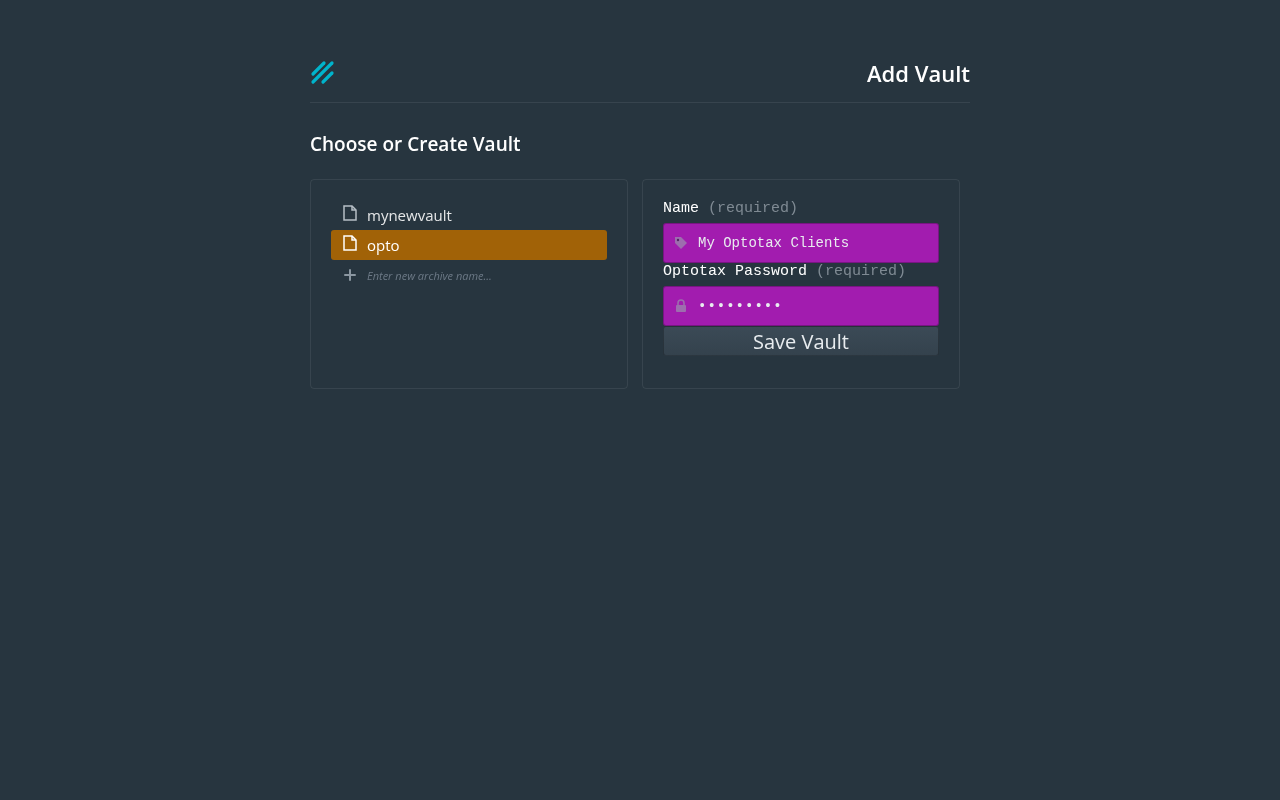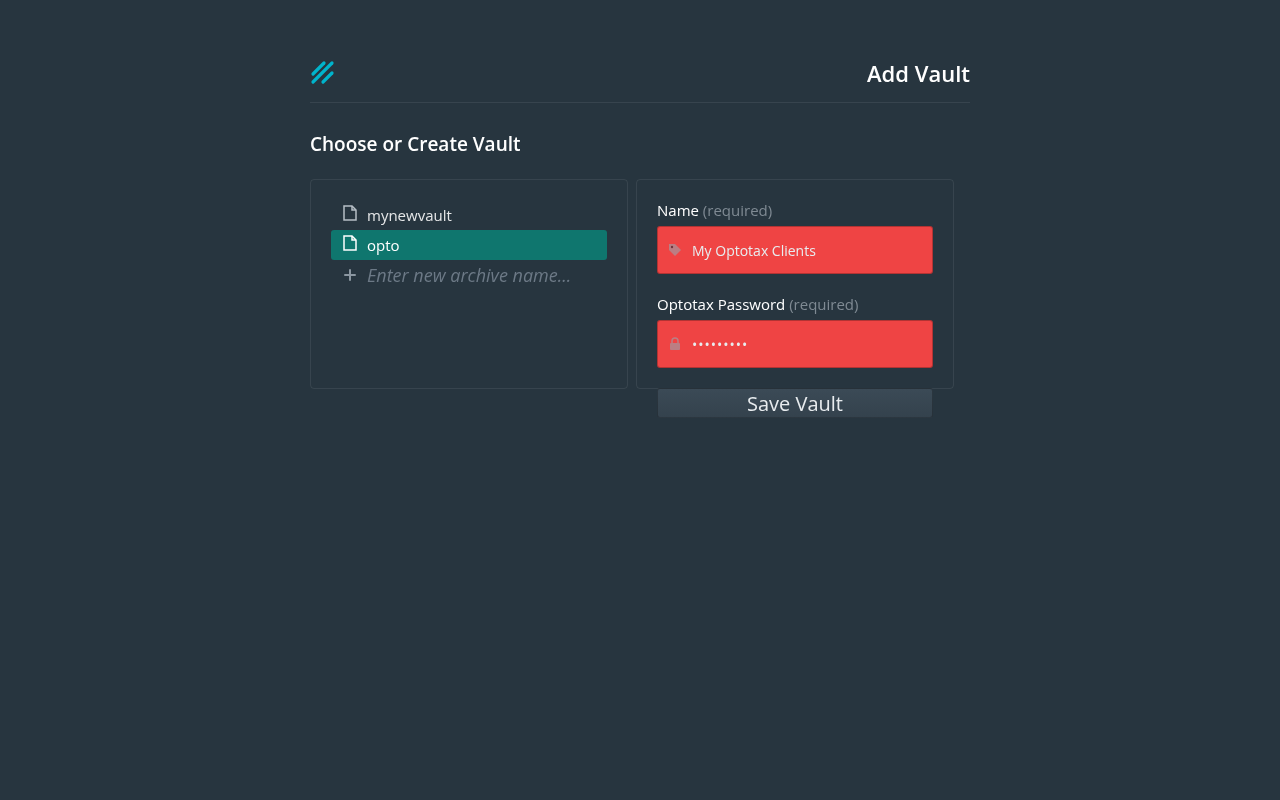--- a/index.html
+++ b/index.html
@@ -42,21 +42,21 @@
     }
     .section-title {
       font-size: 19px;
       font-weight: 600;
       margin-top: 28px;
       margin-bottom: 22px;
       color: #ffffff;
     }
     .panels {
       display: flex;
-      gap: 8px;
+      gap: 14px;
     }
     .panel {
       border: 1px solid rgba(255,255,255,0.08);
       border-radius: 4px;
       padding: 20px;
     }
     .panel-left {
       width: 318px;
       height: 210px;
     }
@@ -74,21 +74,21 @@
       height: 30px;
       padding: 0 12px;
       border-radius: 3px;
       font-size: 15px;
       cursor: pointer;
     }
     .vault-item .file-svg {
       stroke: #b6bfc6;
     }
     .vault-item.selected {
-      background-color: #0f766e;
+      background-color: #a16207;
     }
     .vault-item.selected .file-svg {
       stroke: #ffffff;
     }
     .vault-item .label {
       color: rgba(255,255,255,0.88);
     }
     .vault-item.selected .label {
       color: #ffffff;
     }
@@ -103,49 +103,50 @@
       width: 14px;
       display: flex;
       justify-content: center;
     }
     .vault-new input {
       flex: 1;
       background: transparent;
       border: none;
       outline: none;
       color: #ffffff;
-      font-size: 18px;
+      font-size: 11px;
       font-style: italic;
       font-family: inherit;
     }
     .vault-new input::placeholder {
       color: #6c7986;
       font-style: italic;
     }
     .form-group {
-      margin-bottom: 20px;
+      margin-bottom: 0;
+      font-family: Liberation Mono, monospace;
     }
     .form-label {
       display: block;
       font-size: 15px;
       color: #ffffff;
       margin-bottom: 6px;
     }
     .required {
       color: #7f8a93;
       font-weight: 400;
     }
     .input-wrap {
       position: relative;
       display: flex;
       align-items: center;
-      background-color: #ef4444;
+      background-color: #a21caf;
       border: 1px solid rgba(0,0,0,0.25);
       border-radius: 3px;
-      height: 48px;
+      height: 40px;
       padding: 0 10px;
     }
     .input-icon {
       width: 14px;
       height: 14px;
       margin-right: 10px;
       display: flex;
       align-items: center;
       justify-content: center;
       opacity: 0.6;

